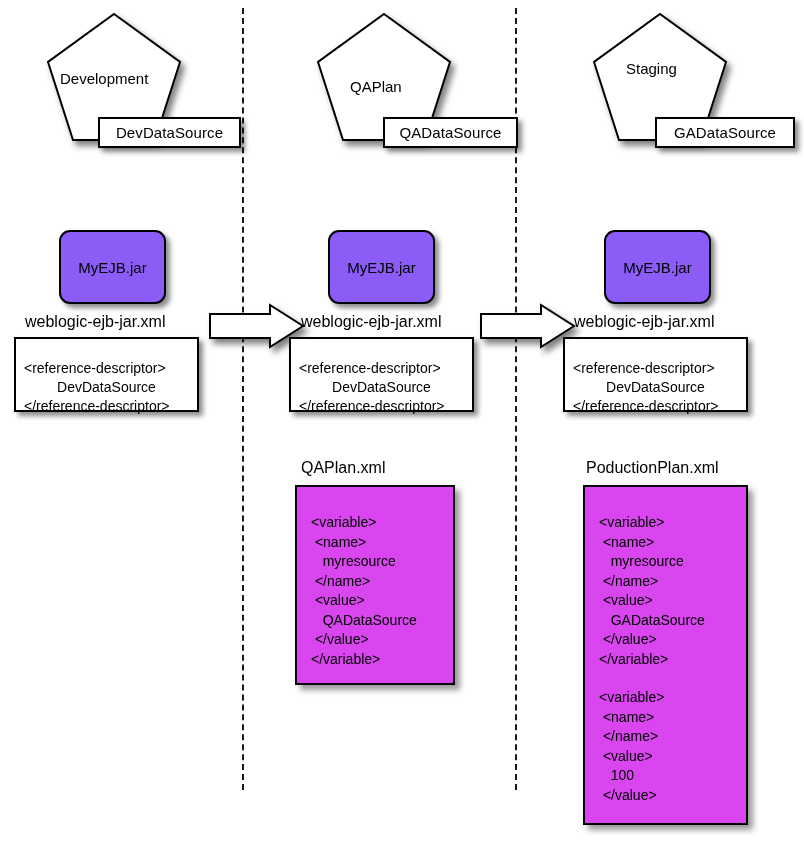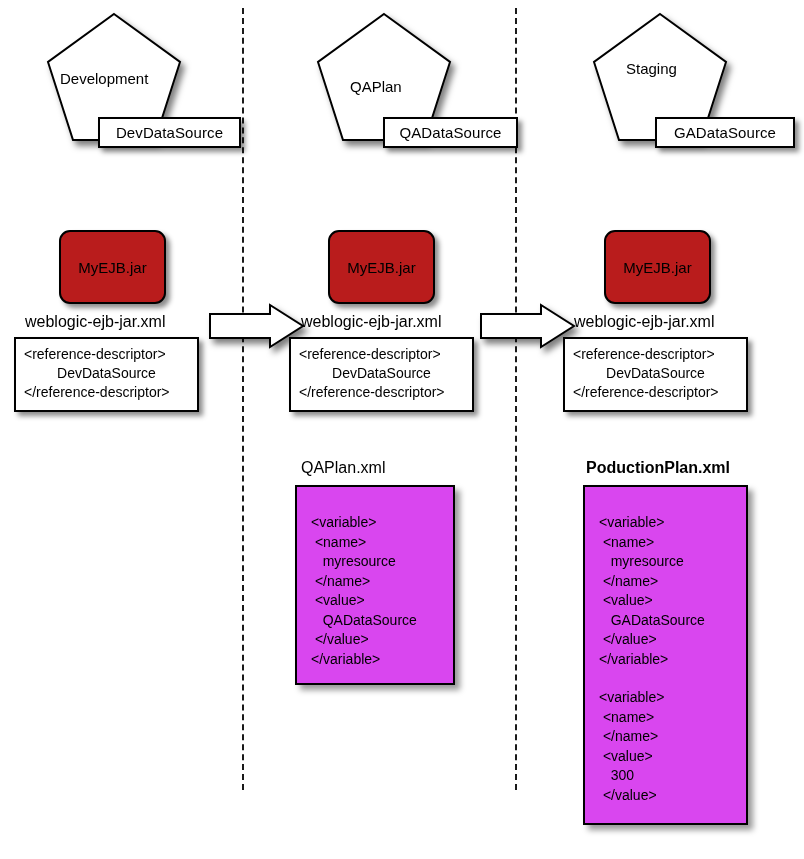--- a/index.html
+++ b/index.html
@@ -21,34 +21,34 @@
 
   
   .ds-box{
     position:absolute;background:#fff;border:2px solid #000;
     box-shadow:4px 4px 5px rgba(0,0,0,.45);
     display:flex;align-items:center;justify-content:center;
     font-size:15px;letter-spacing:.1px;white-space:nowrap;
   }
 
   .jar-box{
-    position:absolute;background:#b91c1c;border:2px solid #000;border-radius:11px;
+    position:absolute;background:#8b5cf6;border:2px solid #000;border-radius:11px;
     box-shadow:4px 4px 5px rgba(0,0,0,.45);
     display:flex;align-items:center;justify-content:center;
     font-size:15px;
   }
 
   .file-label{
     position:absolute;font-size:16px;white-space:nowrap;
   }
 
   .desc-box{
     position:absolute;background:#fff;border:2.5px solid #000;
     box-shadow:4px 4px 5px rgba(0,0,0,.45);
-    padding:6px 8px 7px 8px;
+    padding:20px 8px 7px 8px;
     font-size:14px;line-height:19px;
   }
   .desc-box .ln{display:block;white-space:pre;}
   .desc-box .ctr{text-align:center;}
 
   .plan-box{
     position:absolute;background:#d946ef;border:2.5px solid #000;
     box-shadow:5px 5px 6px rgba(0,0,0,.4);
     font-size:14px;line-height:19.5px;
     padding:26px 0 0 14px;
@@ -154,34 +154,34 @@
   <div class="jar-box" style="left:604px;top:230px;width:103px;height:70px;">MyEJB.jar</div>
 
   <div class="file-label" style="left:574px;top:313px;">weblogic-ejb-jar.xml</div>
 
   <div class="desc-box" style="left:563px;top:337px;width:185px;height:75px;box-sizing:border-box;">
     <span class="ln">&lt;reference-descriptor&gt;</span>
     <span class="ln ctr">DevDataSource</span>
     <span class="ln">&lt;/reference-descriptor&gt;</span>
   </div>
 
-  <div class="file-label" style="left:586px;top:459px;font-weight:bold;">PoductionPlan.xml</div>
+  <div class="file-label" style="left:586px;top:459px;">PoductionPlan.xml</div>
 
   <div class="plan-box" style="left:583px;top:485px;width:165px;height:340px;">
     <span class="ln">&lt;variable&gt;</span>
     <span class="ln"> &lt;name&gt;</span>
     <span class="ln">   myresource</span>
     <span class="ln"> &lt;/name&gt;</span>
     <span class="ln"> &lt;value&gt;</span>
     <span class="ln">   GADataSource</span>
     <span class="ln"> &lt;/value&gt;</span>
     <span class="ln">&lt;/variable&gt;</span>
     <span class="gap"></span>
     <span class="ln"></span>
     <span class="ln">&lt;variable&gt;</span>
     <span class="ln"> &lt;name&gt;</span>
     <span class="ln"> &lt;/name&gt;</span>
     <span class="ln"> &lt;value&gt;</span>
-    <span class="ln">   300</span>
+    <span class="ln">   100</span>
     <span class="ln"> &lt;/value&gt;</span>
   </div>
 
 </div>
 
 </body></html>

